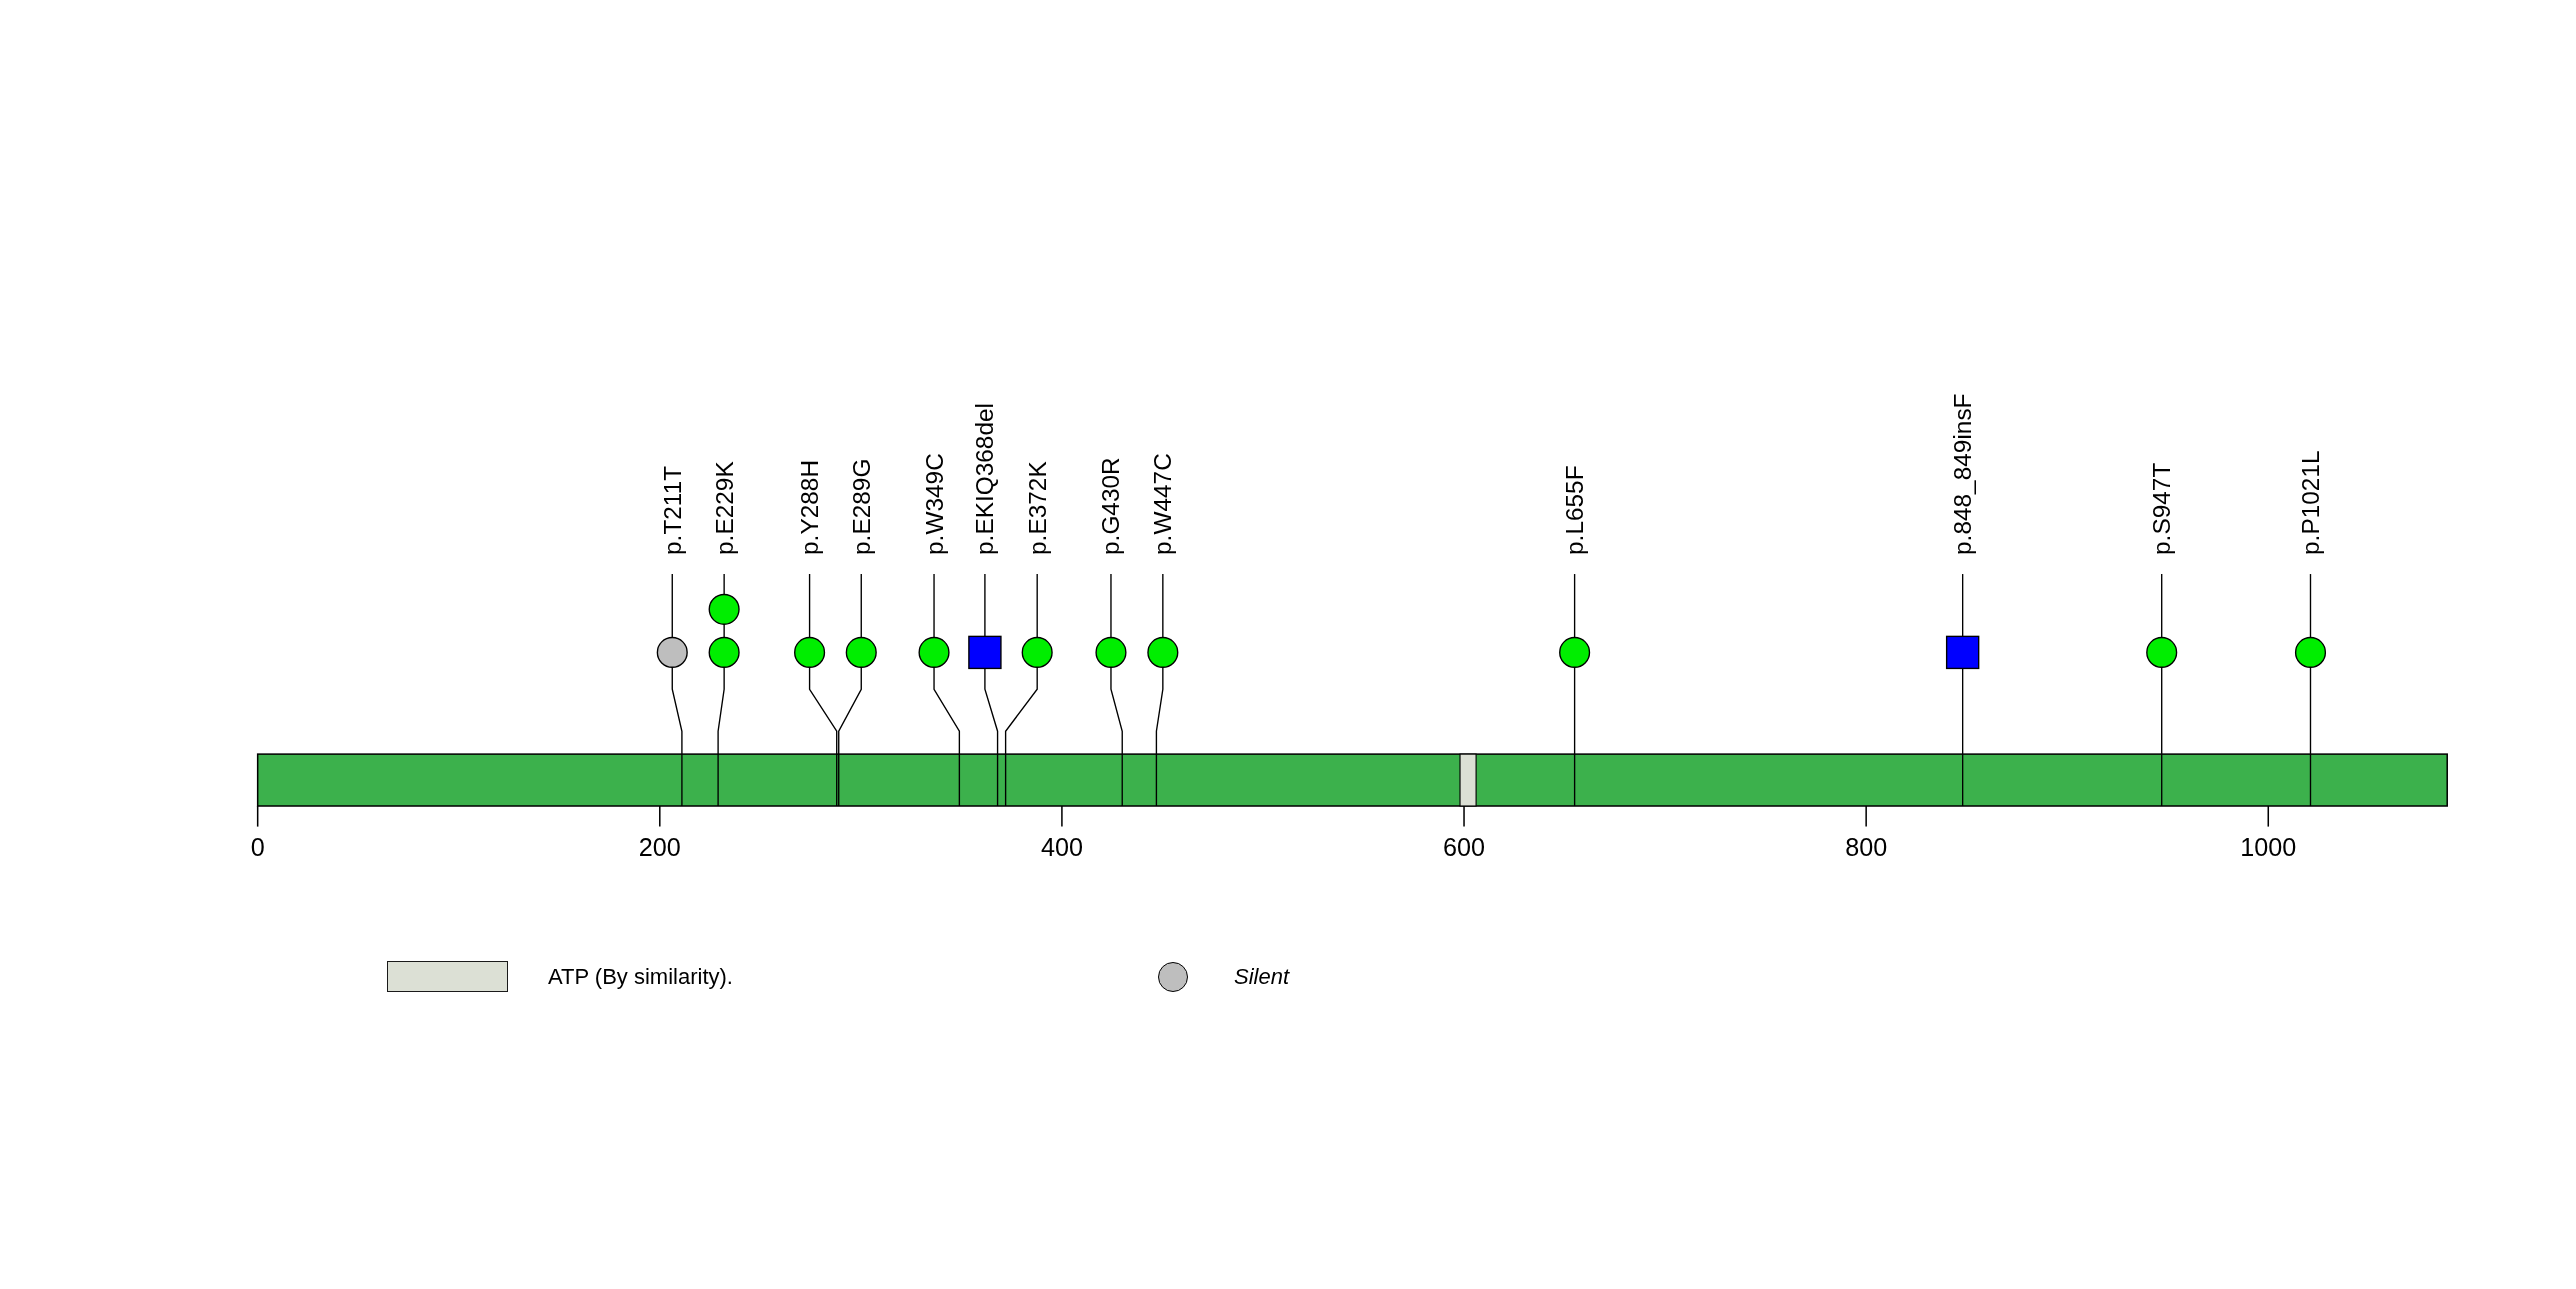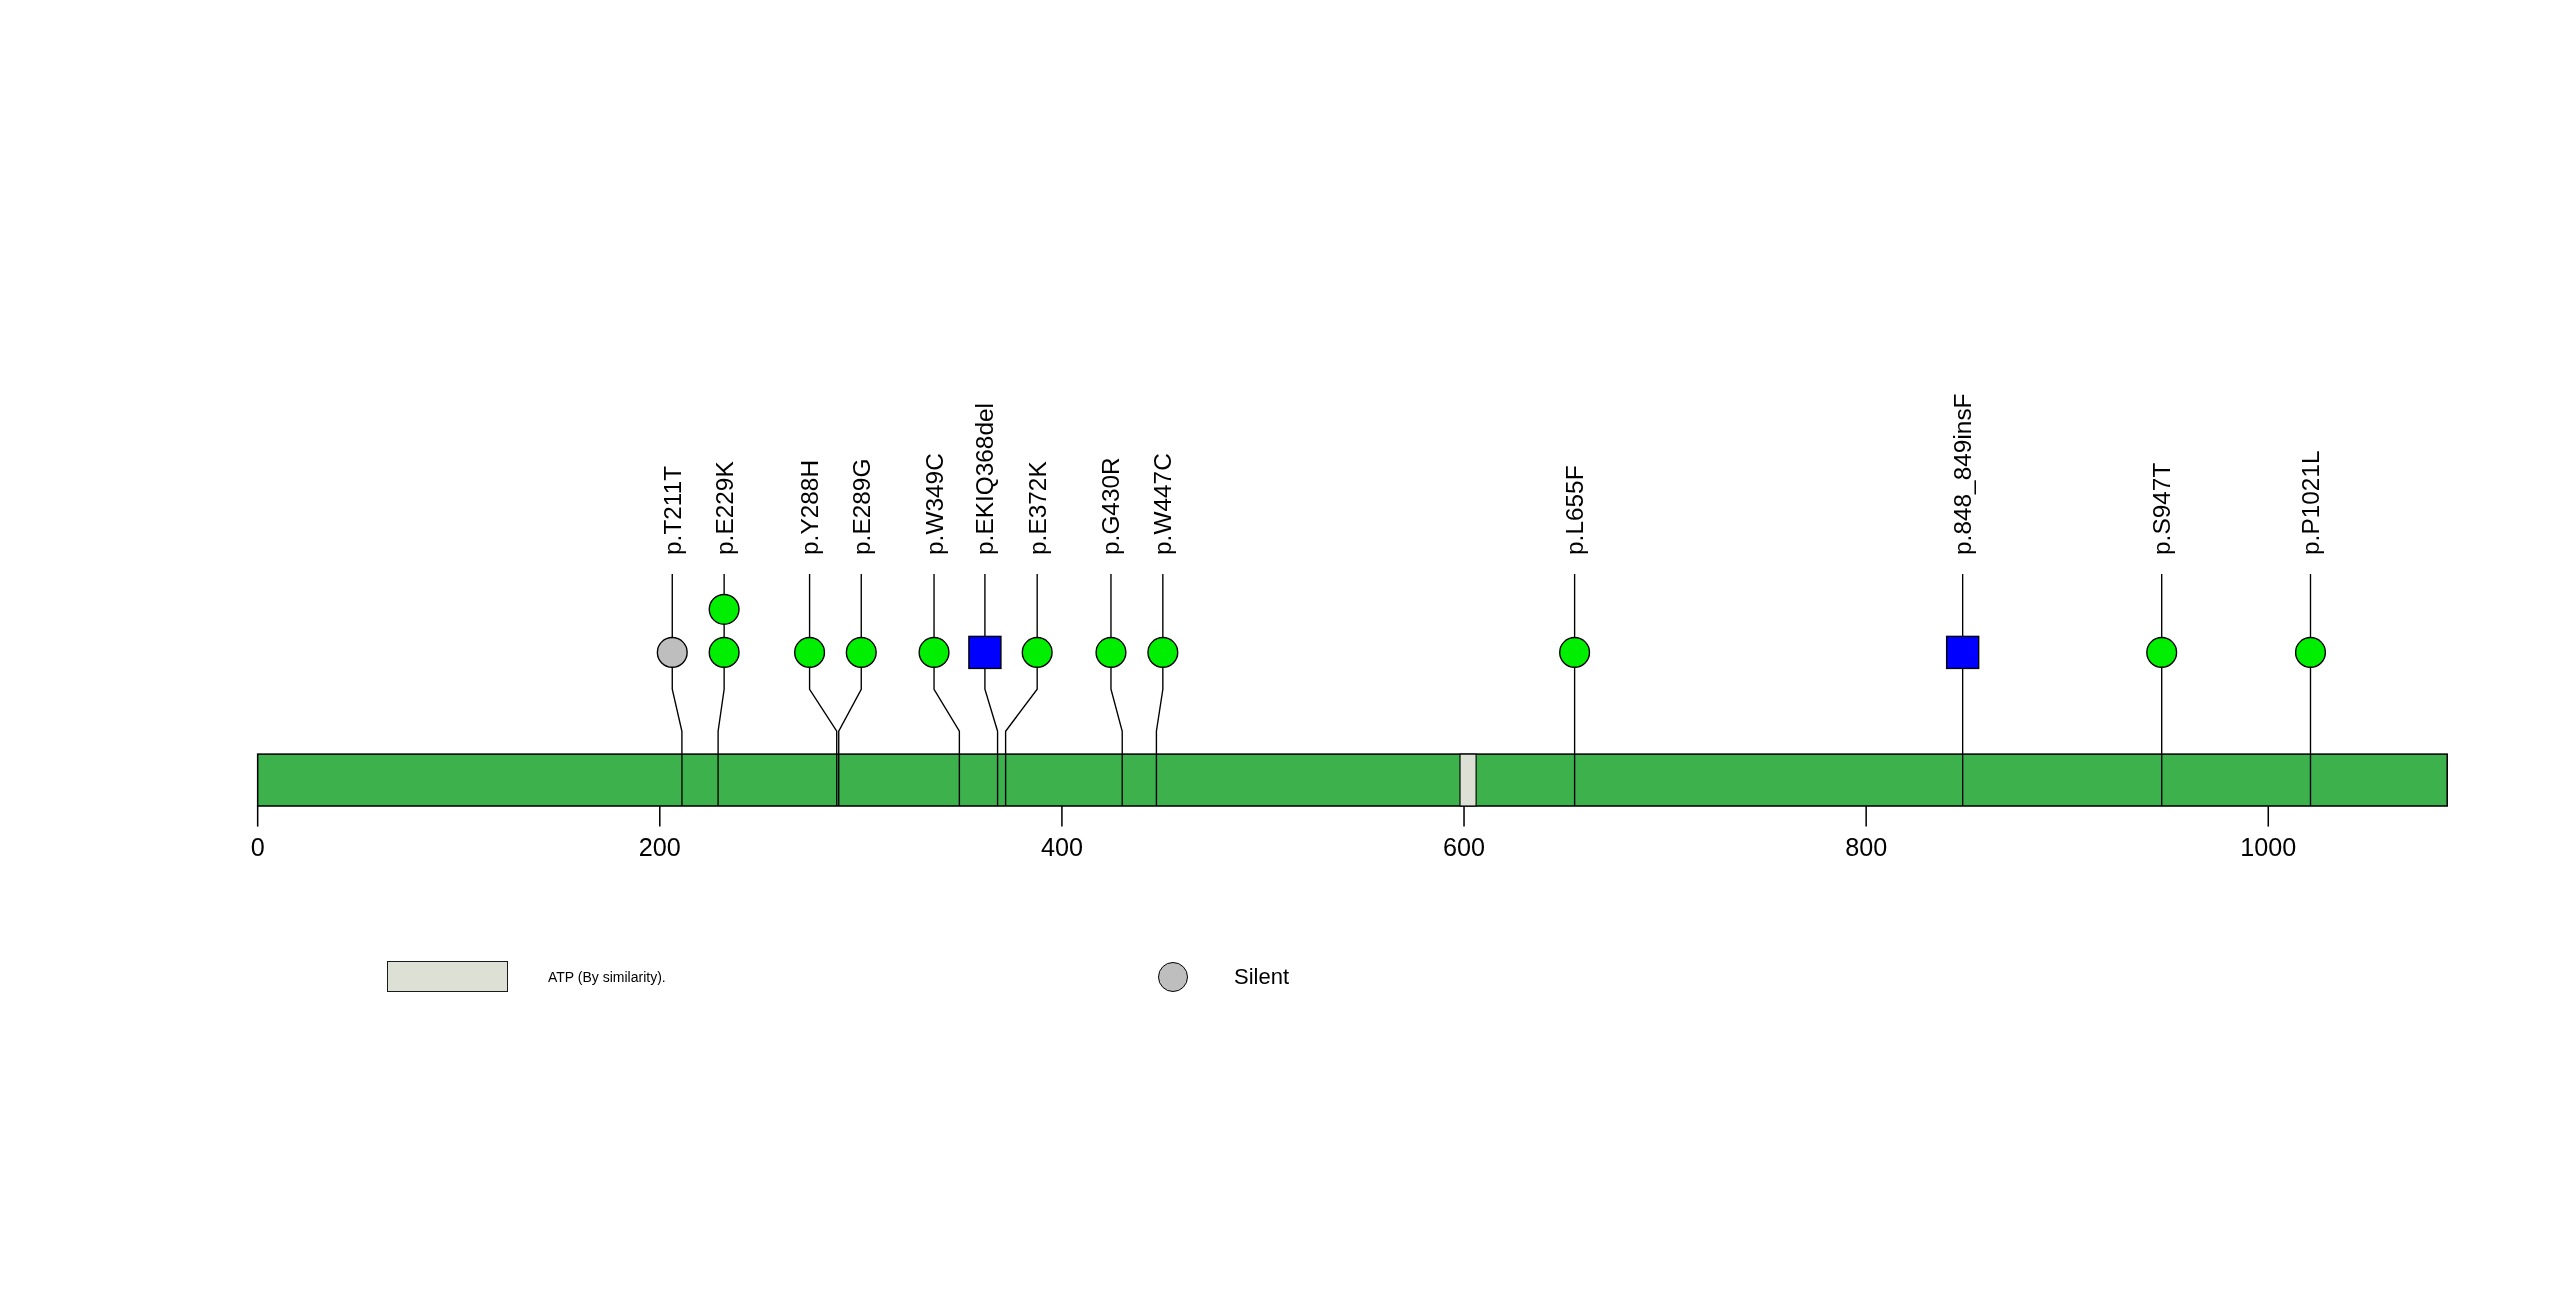--- a/index.html
+++ b/index.html
@@ -27,21 +27,21 @@
   }
   .atp-swatch {
     width: 121px;
     height: 31px;
     box-sizing: border-box;
     border: 1.5px solid #1a1a1a;
     flex: 0 0 auto;
   }
   .atp-label {
     margin-left: 40px;
-    font-size: 14px;
+    font-size: 22px;
     white-space: nowrap;
   }
   
   .legend-types {
     position: absolute;
     left: 1158px;
     top: 951px;
   }
   .legend-row {
     height: 51px;
@@ -53,20 +53,21 @@
     height: 30.5px;
     box-sizing: border-box;
     border: 1.5px solid #000;
     flex: 0 0 auto;
   }
   .legend-symbol.circle { border-radius: 50%; width: 30px; height: 30px; }
   .legend-label {
     margin-left: 46px;
     font-size: 22px;
     white-space: nowrap;
+    font-style: italic;
   }
 </style>
 </head>
 <body>
 
 <div class="canvas">
 
   <svg class="plot" id="lollipop-svg" width="2576" height="1290" viewBox="0 0 3376 1690">
       <rect x="337.7" y="988" width="2869.515" height="68" fill="#3CB14C" stroke="#000000" stroke-width="2"></rect>
       <rect x="1913.4299999999998" y="988" width="21.08" height="68" fill="#DCE0D5" stroke="#000" stroke-width="1.5"></rect>

